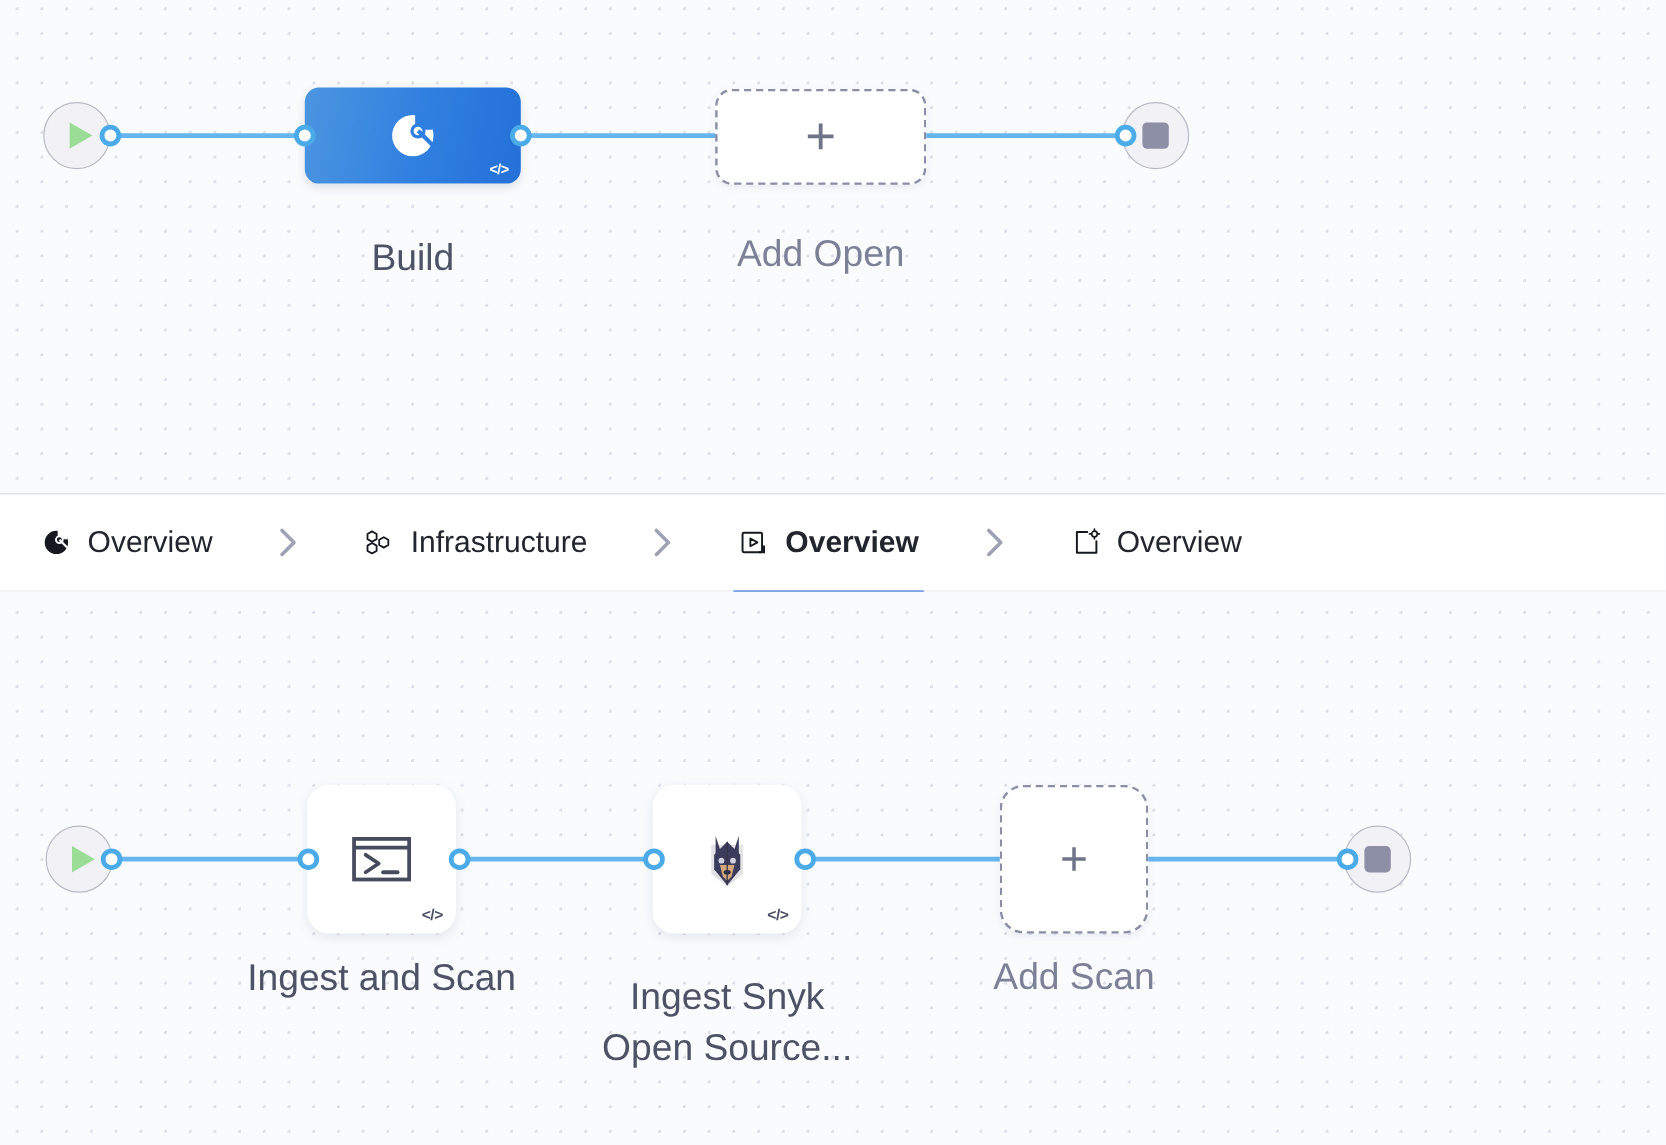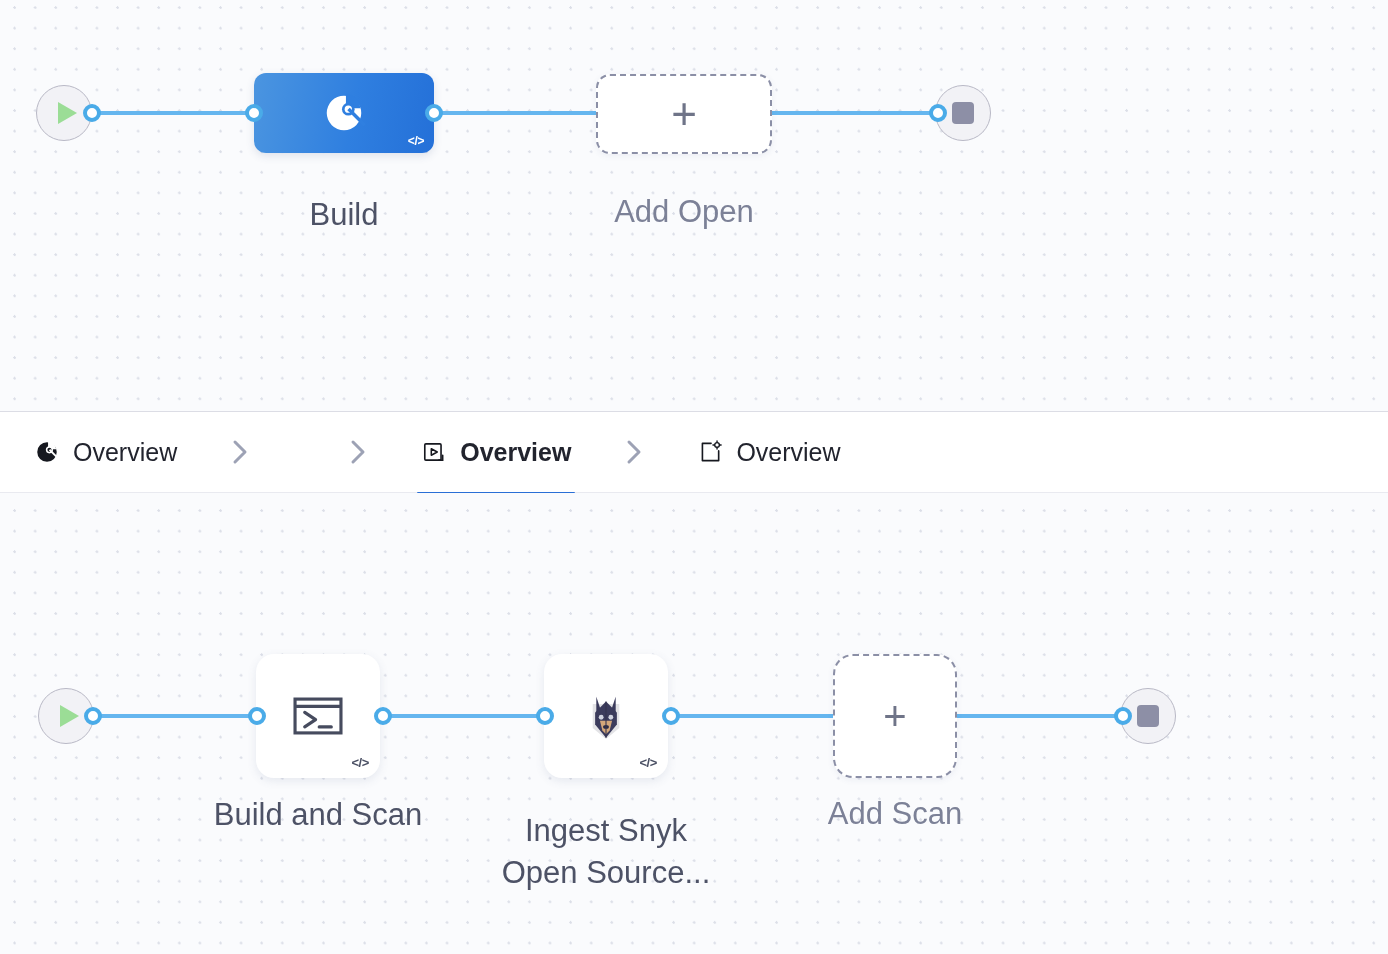--- a/index.html
+++ b/index.html
@@ -250,20 +250,30 @@
       </svg>
       <span class="tab-label">Overview</span>
     </div>
 
     <span class="tab-sep" style="margin:0 46px;">
       <svg viewBox="0 0 24 32">
         <path d="M7 6 L17 16 L7 26" fill="none" stroke="#9da2b5" stroke-width="3" stroke-linecap="round" stroke-linejoin="round"></path>
       </svg>
     </span>
 
+    <div class="tab">
+      <svg class="tab-icon" viewBox="0 0 48 48">
+        <g fill="none" stroke="#16181f" stroke-width="2.8" stroke-linejoin="round">
+          <path d="M13 7 L20 11 L20 19 L13 23 L6 19 L6 11 Z"></path>
+          <path d="M13 25 L20 29 L20 37 L13 41 L6 37 L6 29 Z"></path>
+          <path d="M31 16 L38 20 L38 28 L31 32 L24 28 L24 20 Z"></path>
+        </g>
+      </svg>
+      <span class="tab-label">Infrastructure</span>
+    </div>
 
     <span class="tab-sep" style="margin:0 46px;">
       <svg viewBox="0 0 24 32">
         <path d="M7 6 L17 16 L7 26" fill="none" stroke="#9da2b5" stroke-width="3" stroke-linecap="round" stroke-linejoin="round"></path>
       </svg>
     </span>
 
     <div class="tab active">
       <svg class="tab-icon" viewBox="0 0 48 48">
         <rect x="7" y="9" width="30" height="30" rx="2" fill="none" stroke="#16181f" stroke-width="3"></rect>
@@ -310,21 +320,21 @@
       <svg class="step-glyph" viewBox="0 0 48 48">
         <rect x="5" y="10" width="38" height="28" fill="none" stroke="#464b5e" stroke-width="2.6"></rect>
         <path d="M5 16 L43 16" stroke="#464b5e" stroke-width="2.6"></path>
         <path d="M13 21 L22 27 L13 33" fill="none" stroke="#464b5e" stroke-width="2.6" stroke-linecap="round" stroke-linejoin="round"></path>
         <path d="M25 33 L35 33" stroke="#464b5e" stroke-width="2.6" stroke-linecap="round"></path>
       </svg>
       <span class="code-badge">&lt;/&gt;</span>
     </div>
     <div class="port" style="left:248px; top:214px;"></div>
     <div class="port" style="left:374px; top:214px;"></div>
-    <div class="node-label" style="left:168px; top:301px; width:300px;">Build and Scan</div>
+    <div class="node-label" style="left:168px; top:301px; width:300px;">Ingest and Scan</div>
 
     <div class="step-node" style="left:544px; top:161px;">
       <svg class="step-glyph" viewBox="0 0 48 48">
         <path d="M13 14 L35 14 L35 34 L24 43 L13 34 Z" fill="#e3e3e6"></path>
         <path d="M16 8 L20 20 L16 23 Z" fill="#3b3b5c"></path>
         <path d="M32 8 L28 20 L32 23 Z" fill="#3b3b5c"></path>
         <path d="M24 12 L33 21 L33 31 L24 42 L15 31 L15 21 Z" fill="#3b3b5c"></path>
         <path d="M19 28 L29 28 L27 36 L24 39 L21 36 Z" fill="#d3a77a"></path>
         <circle cx="20" cy="25" r="2" fill="#cfd2de"></circle>
         <circle cx="28" cy="25" r="2" fill="#cfd2de"></circle>

